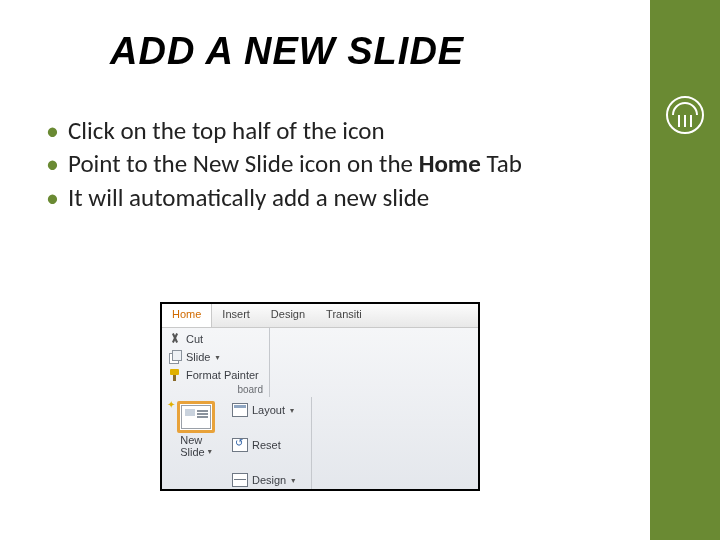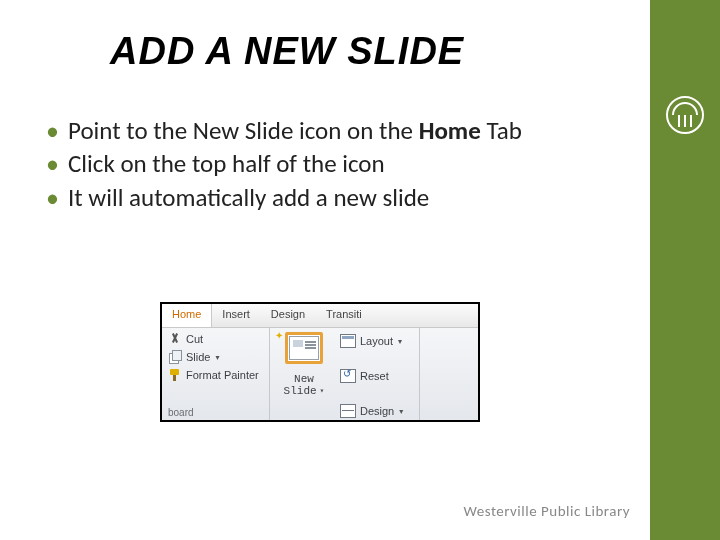--- a/index.html
+++ b/index.html
@@ -11,34 +11,34 @@
   .bullets { position: absolute; left: 40px; top: 115px; width: 560px; list-style: none; }
   .bullets li { position: relative; padding-left: 28px; font-size: 25px; line-height: 1.25; color: #222; margin-bottom: 2px; }
   .bullets li::before { content: "•"; position: absolute; left: 6px; top: 0; color: #6a8a33; font-size: 26px; }
   .bold { font-weight: 700; }
   .footer-text { position: absolute; right: 90px; bottom: 20px; font-size: 15px; color: #888; letter-spacing: 0.5px; }
 
   .ribbon { position: absolute; left: 160px; top: 302px; width: 320px; border: 2px solid #000; background: #fff; font-family: "Segoe UI", Tahoma, sans-serif; font-size: 11px; }
   .tabs { display: flex; height: 24px; background: linear-gradient(#fcfcfc,#e8e8e8); border-bottom: 1px solid #c9c9c9; }
   .tab { padding: 4px 10px; color: #444; border-right: 1px solid rgba(0,0,0,0); cursor: default; }
   .tab.active { background: #fff; border-right: 1px solid #c9c9c9; border-left: none; color: #d06a00; }
-  .rib-body { display: flex; background: linear-gradient(#f5f6f8,#e4e7ec); }
+  .rib-body { display: flex; background: linear-gradient(#f5f6f8,#e4e7ec); flex-direction: column; }
   .group { border-right: 1px solid #c5c8cd; padding: 4px 6px 2px 6px; display: flex; flex-direction: column; justify-content: space-between; }
-  .group-label { text-align: left; font-size: 10px; color: #6a6d72; padding-top: 2px; }
+  .group-label { text-align: right; font-size: 10px; color: #6a6d72; padding-top: 2px; }
   .clip-items { display: flex; flex-direction: column; gap: 4px; }
   .clip-item { display: flex; align-items: center; gap: 4px; color: #3b3e44; }
   .mini-icon { width: 14px; height: 14px; display: inline-block; }
   .dd { font-size: 8px; color: #555; margin-left: 1px; }
   .newslide-col { display: flex; flex-direction: column; align-items: center; width: 60px; }
   .ns-highlight { border: 3px solid #e8a23a; padding: 1px; background: #fff; border-radius: 2px; }
   .ns-icon { width: 30px; height: 24px; background: #fff; border: 1px solid #9aa0a8; position: relative; }
   .ns-icon::before { content: ""; position: absolute; left: 3px; top: 3px; width: 10px; height: 7px; background: #c9d2dd; }
   .ns-icon::after { content: ""; position: absolute; left: 15px; top: 4px; width: 11px; height: 1.5px; background: #8a929c; box-shadow: 0 3px 0 #8a929c, 0 6px 0 #8a929c; }
   .ns-spark { position: absolute; font-size: 10px; color: #e0b000; left: -10px; top: -2px; }
-  .ns-label { display: flex; flex-direction: column; align-items: center; line-height: 1.05; font-size: 11px; color: #3b3e44; margin-top: 10px; font-family: Liberation Mono, monospace; }
+  .ns-label { display: flex; flex-direction: column; align-items: flex-start; line-height: 1.05; font-size: 11px; color: #3b3e44; margin-top: 2px; }
   .ns-label .row2 { display: flex; align-items: center; gap: 2px; }
 
   .slides-opts { display: flex; flex-direction: column; gap: 21px; padding-left: 6px; padding-top: 2px; }
   .opt { display: flex; align-items: center; gap: 4px; color: #3b3e44; }
   .opt .oi { width: 16px; height: 14px; }
   .slides-wrap { display: flex; flex-direction: column; width: 100%; }
   .slides-top { display: flex; flex: 1; }
 
   
   .i-cut { position: relative; }
@@ -68,24 +68,24 @@
     <path d="M8 20 a12 12 0 0 1 24 0" fill="none" stroke="#fff" stroke-width="2"></path>
     <line x1="14" y1="20" x2="14" y2="32" stroke="#fff" stroke-width="2"></line>
     <line x1="20" y1="20" x2="20" y2="32" stroke="#fff" stroke-width="2"></line>
     <line x1="26" y1="20" x2="26" y2="32" stroke="#fff" stroke-width="2"></line>
   </svg>
 
   <h1 class="title">ADD A NEW SLIDE</h1>
 
   <ul class="bullets">
     <li>
-      <span>Point to the New Slide icon on the </span><span class="bold">Home</span><span> Tab</span>
+      <span>Click on the top half of the icon</span>
     </li>
     <li>
-      <span>Click on the top half of the icon</span>
+      <span>Point to the New Slide icon on the </span><span class="bold">Home</span><span> Tab</span>
     </li>
     <li>
       <span>It will automatically add a new slide</span>
     </li>
   </ul>
 
   <div class="ribbon">
     <div class="tabs">
       <div class="tab active">Home</div>
       <div class="tab">Insert</div>
@@ -143,14 +143,13 @@
               <span class="oi i-section"></span>
               <span>Design</span>
               <span class="dd">▾</span>
             </div>
           </div>
         </div>
       </div>
     </div>
   </div>
 
-  <div class="footer-text">Westerville Public Library</div>
 </div>
 
 </body></html>

